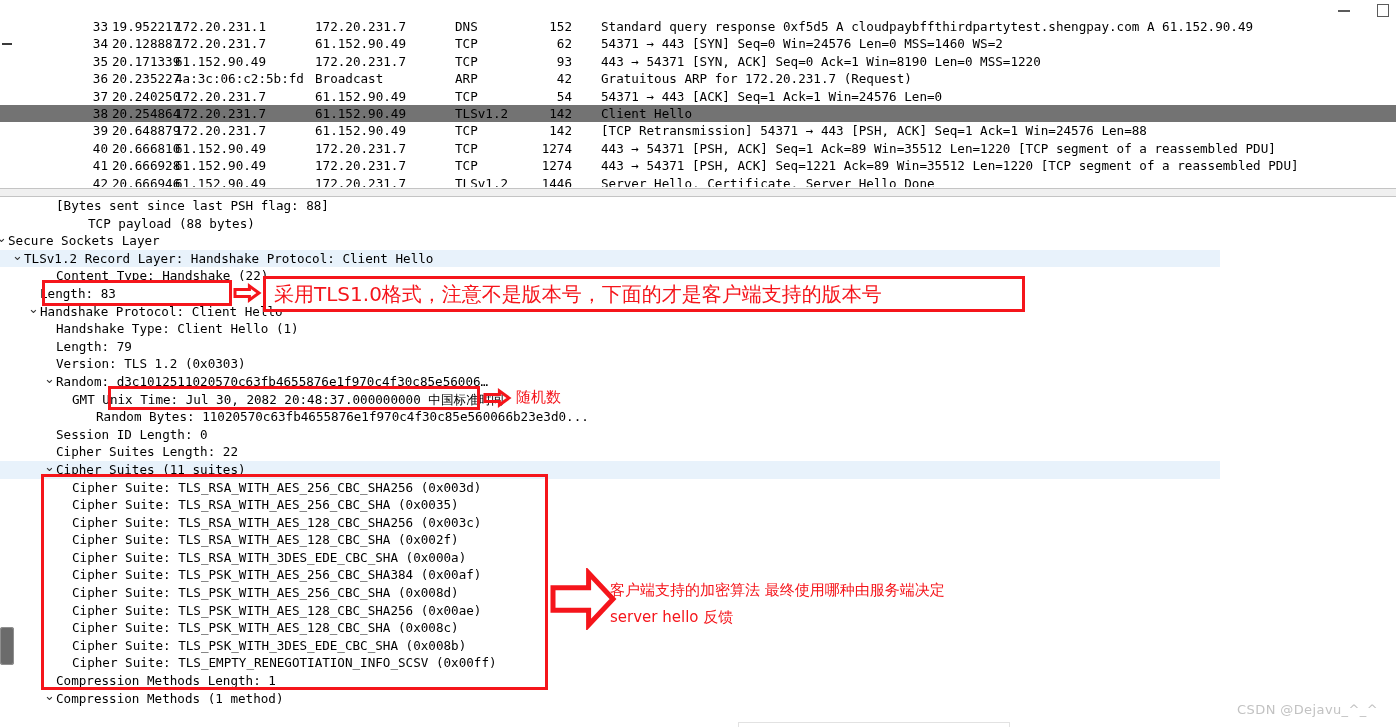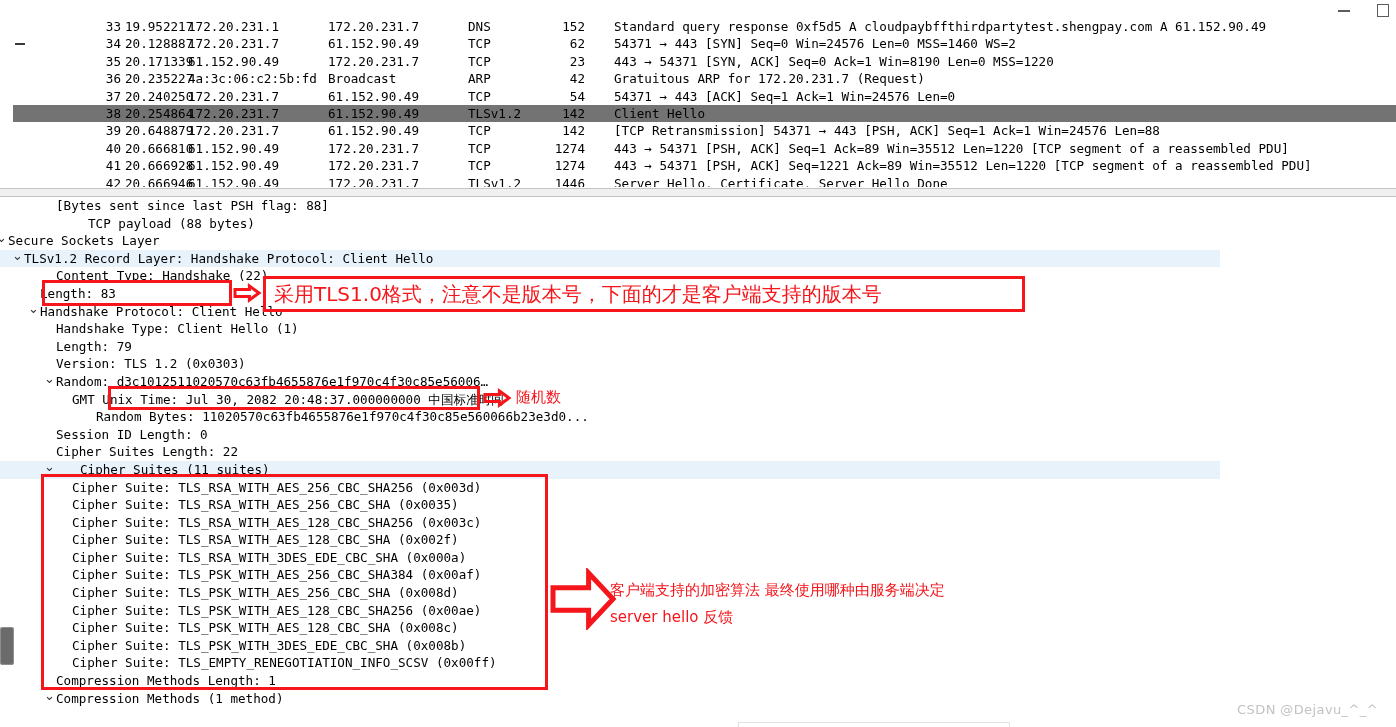--- a/index.html
+++ b/index.html
@@ -20,21 +20,21 @@
     background:#ffffff;
   }
   #win-ctl{ position:absolute; right:8px; top:0px; display:flex; gap:26px; align-items:center; height:18px;}
   .win-btn{ width:12px; height:12px; position:relative; }
   .win-min::after{ content:""; position:absolute; left:0; top:7px; width:12px; height:1.6px; background:#5b5b5b;}
   .win-max::after{ content:""; position:absolute; left:1px; top:1px; width:10px; height:11px; border:1.6px solid #5b5b5b;}
 
   
   #packet-list{
     position:absolute; left:0; top:18px; width:1396px; height:173px;
-    background:#ffffff; overflow:hidden;padding-left:13px;
+    background:#ffffff; overflow:hidden;
   }
   .prow{
     position:relative; height:17.4px; line-height:17.4px; white-space:nowrap;
     font-size:12.6px; letter-spacing:0px;
   }
   .prow.sel{ background:#737373; }
   .prow.clipped{ height:12px; overflow:hidden; }
   .c-no   { position:absolute; left:0px;   width:108px; text-align:right; }
   .c-time { position:absolute; left:112px; }
   .c-src  { position:absolute; left:175px; }
@@ -129,21 +129,21 @@
       <span class="c-len">62</span>
       <span class="c-info">54371 → 443 [SYN] Seq=0 Win=24576 Len=0 MSS=1460 WS=2</span>
       <div id="row-marker" style="top: 8px;"></div>
     </div>
     <div class="prow">
       <span class="c-no">35</span>
       <span class="c-time">20.171339</span>
       <span class="c-src">61.152.90.49</span>
       <span class="c-dst">172.20.231.7</span>
       <span class="c-proto">TCP</span>
-      <span class="c-len">23</span>
+      <span class="c-len">93</span>
       <span class="c-info">443 → 54371 [SYN, ACK] Seq=0 Ack=1 Win=8190 Len=0 MSS=1220</span>
     </div>
     <div class="prow">
       <span class="c-no">36</span>
       <span class="c-time">20.235227</span>
       <span class="c-src">4a:3c:06:c2:5b:fd</span>
       <span class="c-dst">Broadcast</span>
       <span class="c-proto">ARP</span>
       <span class="c-len">42</span>
       <span class="c-info">Gratuitous ARP for 172.20.231.7 (Request)</span>
@@ -251,21 +251,21 @@
       <span class="tlabel" style="left: 72px; margin-left: 24px;">Random Bytes: 11020570c63fb4655876e1f970c4f30c85e560066b23e3d0...</span>
     </div>
     <div class="trow">
       <span class="tlabel" style="left: 56px;">Session ID Length: 0</span>
     </div>
     <div class="trow">
       <span class="tlabel" style="left: 56px;">Cipher Suites Length: 22</span>
     </div>
     <div class="trow hl">
       <span class="twig" style="left: 44px; font-size: 13px; line-height: 12px;">⌄</span>
-      <span class="tlabel" style="left: 56px; margin-left: 24px;">Cipher Suites (11 suites)</span>
+      <span class="tlabel" style="left: 56px;">Cipher Suites (11 suites)</span>
     </div>
     <div class="trow">
       <span class="tlabel" style="left: 72px;">Cipher Suite: TLS_RSA_WITH_AES_256_CBC_SHA256 (0x003d)</span>
     </div>
     <div class="trow">
       <span class="tlabel" style="left: 72px;">Cipher Suite: TLS_RSA_WITH_AES_256_CBC_SHA (0x0035)</span>
     </div>
     <div class="trow">
       <span class="tlabel" style="left: 72px;">Cipher Suite: TLS_RSA_WITH_AES_128_CBC_SHA256 (0x003c)</span>
     </div>

